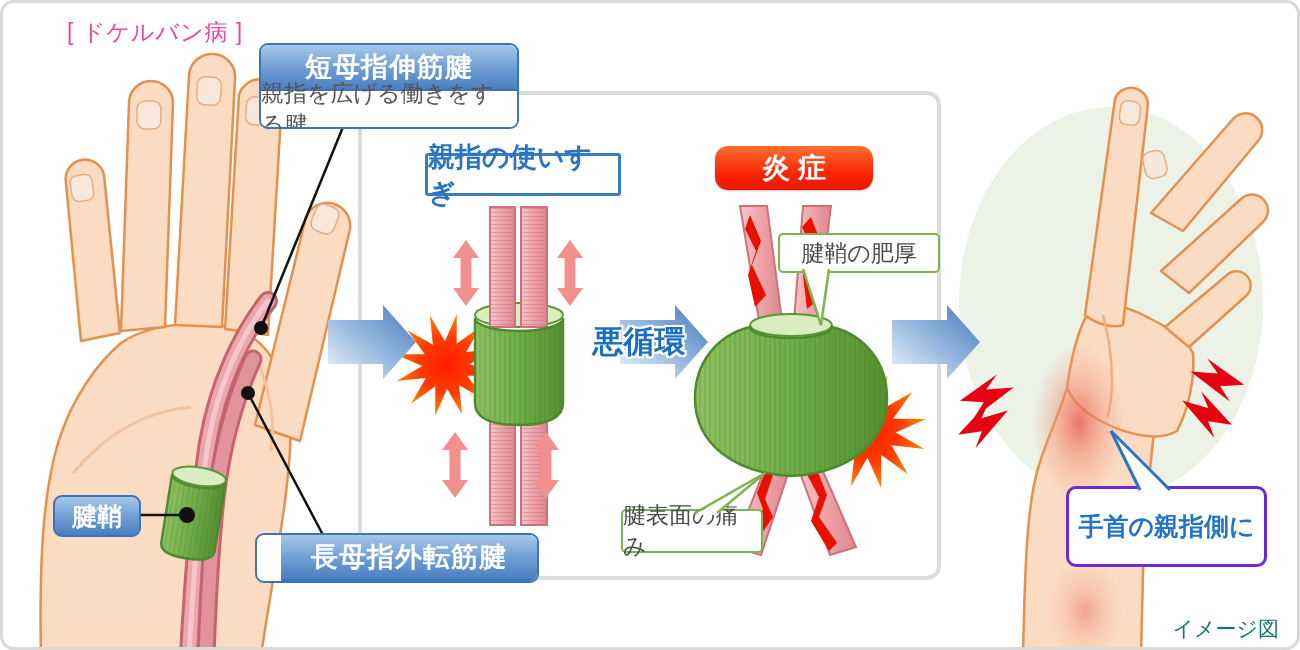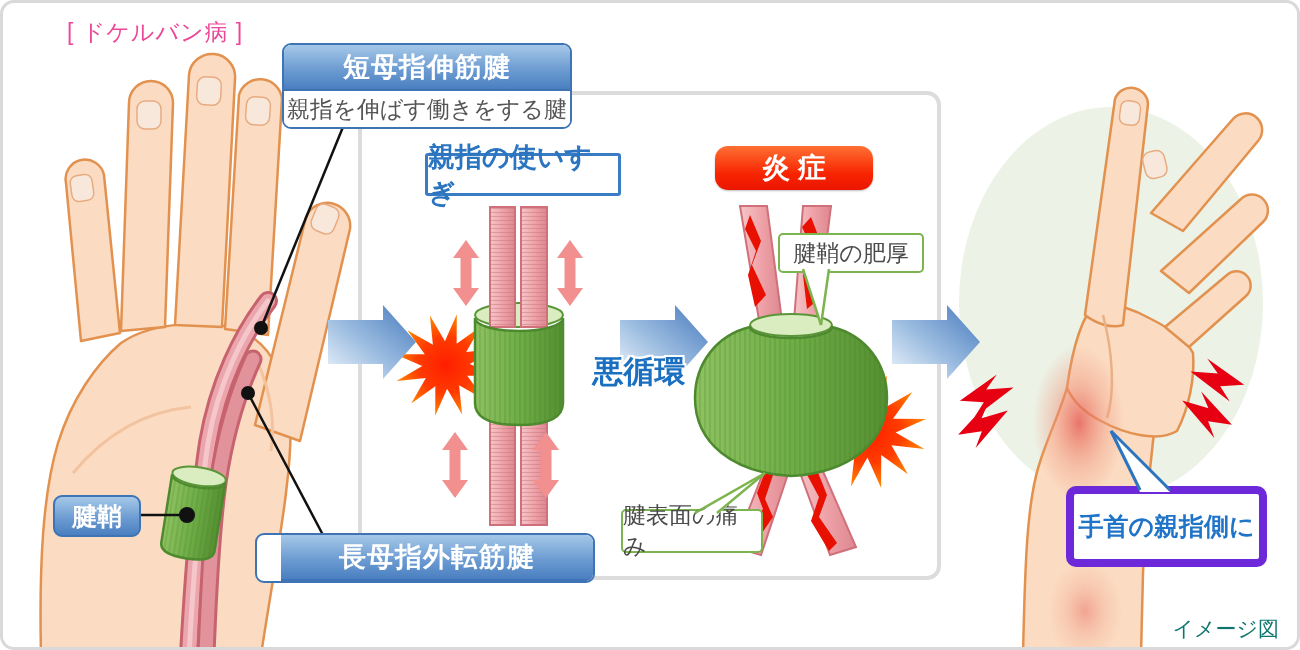--- a/index.html
+++ b/index.html
@@ -46,30 +46,29 @@
     background:linear-gradient(180deg,#ff7033 0%,#f72300 65%,#ea1600 100%);
     border-radius:13px;display:flex;align-items:center;justify-content:center;
     color:#fff;font-weight:bold;font-size:28px;letter-spacing:8px;text-indent:8px;
     box-shadow:0 1px 2px rgba(0,0,0,.25);z-index:3;
   }
   .cycle{
     left:578px;top:318px;width:116px;text-align:center;
     color:#1b6fc0;font-weight:bold;font-size:31px;z-index:3;
     text-shadow:-2px -2px 0 #fff,2px -2px 0 #fff,-2px 2px 0 #fff,2px 2px 0 #fff,
                  0 -2px 0 #fff,0 2px 0 #fff,-2px 0 0 #fff,2px 0 0 #fff;
-    margin-top:30px;
   }
   .greencall{
     box-sizing:border-box;background:#fff;border:2.5px solid #7cb44e;border-radius:5px;
     display:flex;align-items:center;justify-content:center;
     color:#4a4a4a;font-size:23px;z-index:3;
   }
   .bubble{
     left:1063px;top:483px;width:201px;height:81px;box-sizing:border-box;
-    background:#fff;border:8px solid #6d28d9;border-radius:10px;
+    background:#fff;border:3px solid #6d28d9;border-radius:10px;
     display:flex;flex-direction:column;align-items:center;justify-content:center;
     color:#1f74c8;font-weight:bold;font-size:25px;line-height:33px;z-index:3;text-align:center;
   }
   .imgnote{right:18px;top:612px;left:auto;color:#0f766e;font-size:21px;z-index:3;}
 </style>
 </head>
 <body>
 
 <div class="stage">
 
@@ -226,38 +225,38 @@
     <g fill="#e60012">
       <use href="#bolt" transform="translate(960,368) rotate(6)"></use>
       <use href="#bolt" transform="translate(952,402) rotate(-6)"></use>
       <use href="#bolt" transform="translate(1238,352) scale(-1,1) rotate(6)"></use>
       <use href="#bolt" transform="translate(1232,392) scale(-1,1) rotate(-6)"></use>
     </g>
   </svg>
 
   <div class="abs txt page-title">[ ドケルバン病 ]</div>
 
-  <div class="abs bluecard" style="left:279px;top:40px;width:290px;">
+  <div class="abs bluecard" style="left:256px;top:40px;width:260px;">
     <div class="band">短母指伸筋腱</div>
-    <div class="desc">親指を伸ばす働きをする腱</div>
+    <div class="desc">親指を広げる働きをする腱</div>
   </div>
 
-  <div class="abs bluecard" style="left:252px;top:530px;width:340px;padding-left:24px;">
+  <div class="abs bluecard" style="left:252px;top:530px;width:284px;padding-left:24px;">
     <div class="band">長母指外転筋腱</div>
   </div>
 
   <div class="abs pill" style="left:50px;top:492px;width:88px;height:42px;">腱鞘</div>
 
   <div class="abs overuse">親指の使いすぎ</div>
 
   <div class="abs inflam">炎症</div>
 
   <div class="abs cycle">悪循環</div>
 
-  <div class="abs greencall" style="left:775px;top:230px;width:146px;height:40px;">腱鞘の肥厚</div>
+  <div class="abs greencall" style="left:775px;top:230px;width:162px;height:40px;">腱鞘の肥厚</div>
 
   <div class="abs greencall" style="left:618px;top:506px;width:142px;height:44px;">腱表面の痛み</div>
 
   <div class="abs bubble">
     <div>手首の親指側に</div>
   </div>
 
   <div class="abs txt imgnote">イメージ図</div>
 
   <svg class="abs ptrsvg" style="left:1070px;top:415px;" width="110" height="76">

